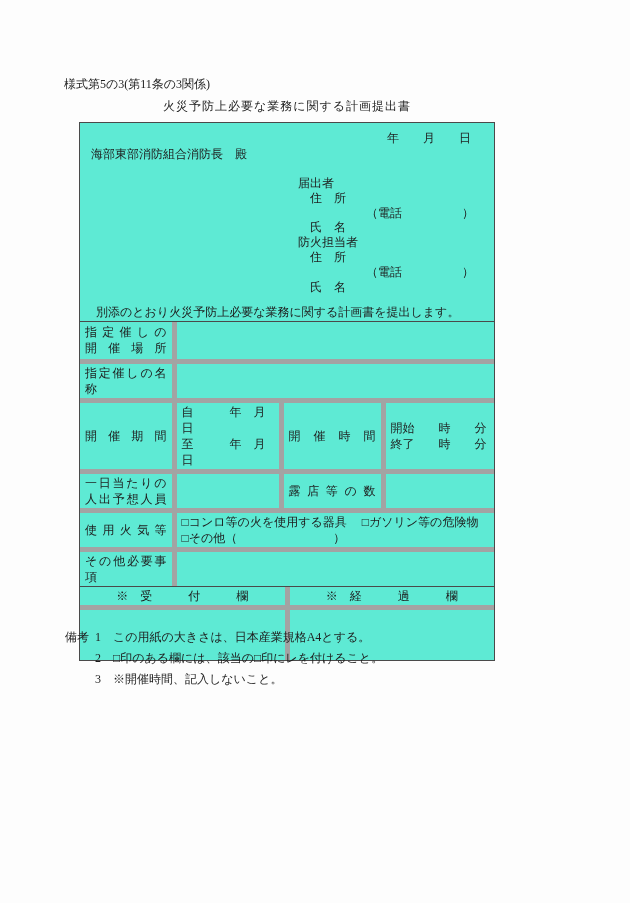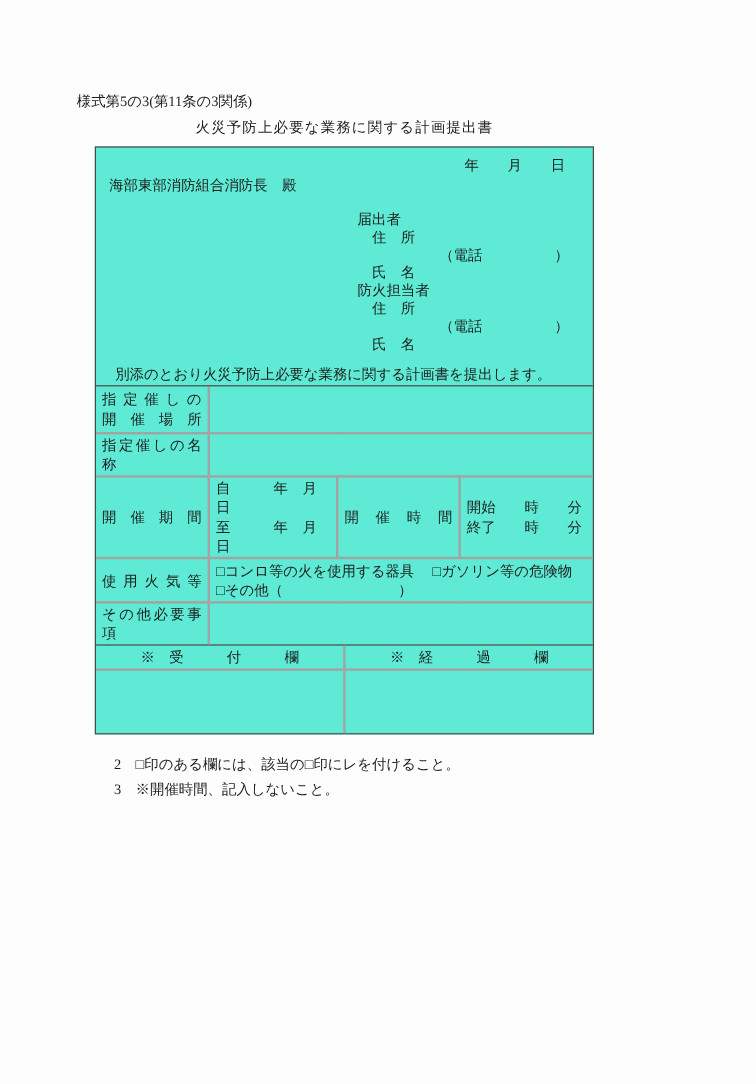--- a/index.html
+++ b/index.html
@@ -21,21 +21,21 @@
   .top-section { position: relative; height: 199px; border-bottom: 1px solid #4a4a4a; line-height: 14.8px; }
   .date-line { position: absolute; top: 8px; right: 23px; white-space: pre; }
   .addressee { position: absolute; top: 24px; left: 11px; white-space: pre; }
   .submitter { position: absolute; top: 53px; left: 218px; }
   .submitter div { white-space: pre; }
   .indent1 { margin-left: 12px; }
   .indent2 { margin-left: 68px; }
   .statement { position: absolute; top: 182px; left: 16px; white-space: pre; }
 
   table { border-collapse: collapse; width: 100%; table-layout: fixed; }
-  td { border: 2px solid #a3a3a3; vertical-align: middle; padding: 1px 5px; line-height: 16px; overflow: hidden; }
+  td { border: 5px solid #a3a3a3; vertical-align: middle; padding: 1px 5px; line-height: 16px; overflow: hidden; }
 
   .main-wrap { border-bottom: 1px solid #4a4a4a; }
   .main tr:first-child td { border-top: none; }
   .main tr:last-child td { border-bottom: none; }
   .main td:first-child { border-left: none; margin-left: 12px; }
   .main td:last-child { border-right: none; }
   .bottom tr:first-child td { border-top: none; }
   .bottom tr:last-child td { border-bottom: none; }
   .bottom td:first-child { border-left: none; }
   .bottom td:last-child { border-right: none; }
@@ -101,20 +101,27 @@
           <td colspan="3"></td>
         </tr>
         <tr class="r3">
           <td class="lab">開催期間</td>
           <td class="pre">自　　　年　月　日
 至　　　年　月　日</td>
           <td class="lab">開催時間</td>
           <td class="pre">開始　　時　　分
 終了　　時　　分</td>
         </tr>
+        <tr class="r4">
+          <td class="lab">一日当たりの
+人出予想人員</td>
+          <td></td>
+          <td class="lab">露店等の数</td>
+          <td></td>
+        </tr>
         <tr class="r5">
           <td class="lab">使用火気等</td>
           <td colspan="3">
             <div class="fire-line"><span><span>□</span><span>コンロ等の火を使用する器具</span></span><span class="fire-opt2"><span>□</span><span>ガソリン等の危険物</span></span></div>
             <div class="fire-line"><span><span>□</span><span>その他（　　　　　　　　）</span></span></div>
           </td>
         </tr>
         <tr class="r6">
           <td class="lab">その他必要事項</td>
           <td colspan="3"></td>
@@ -137,20 +144,25 @@
         <td class="cell-blank"></td>
         <td class="cell-blank"></td>
       </tr>
     </tbody>
       </table>
 
   </div>
 
   <div class="notes">
     <div class="note-row">
+      <span class="note-label">備考</span>
+      <span class="note-num">1</span>
+      <span class="note-text">この用紙の大きさは、日本産業規格A4とする。</span>
+    </div>
+    <div class="note-row">
       <span class="note-label"></span>
       <span class="note-num">2</span>
       <span class="note-text">□印のある欄には、該当の□印にレを付けること。</span>
     </div>
     <div class="note-row">
       <span class="note-label"></span>
       <span class="note-num">3</span>
       <span class="note-text">※開催時間、記入しないこと。</span>
     </div>
   </div>

